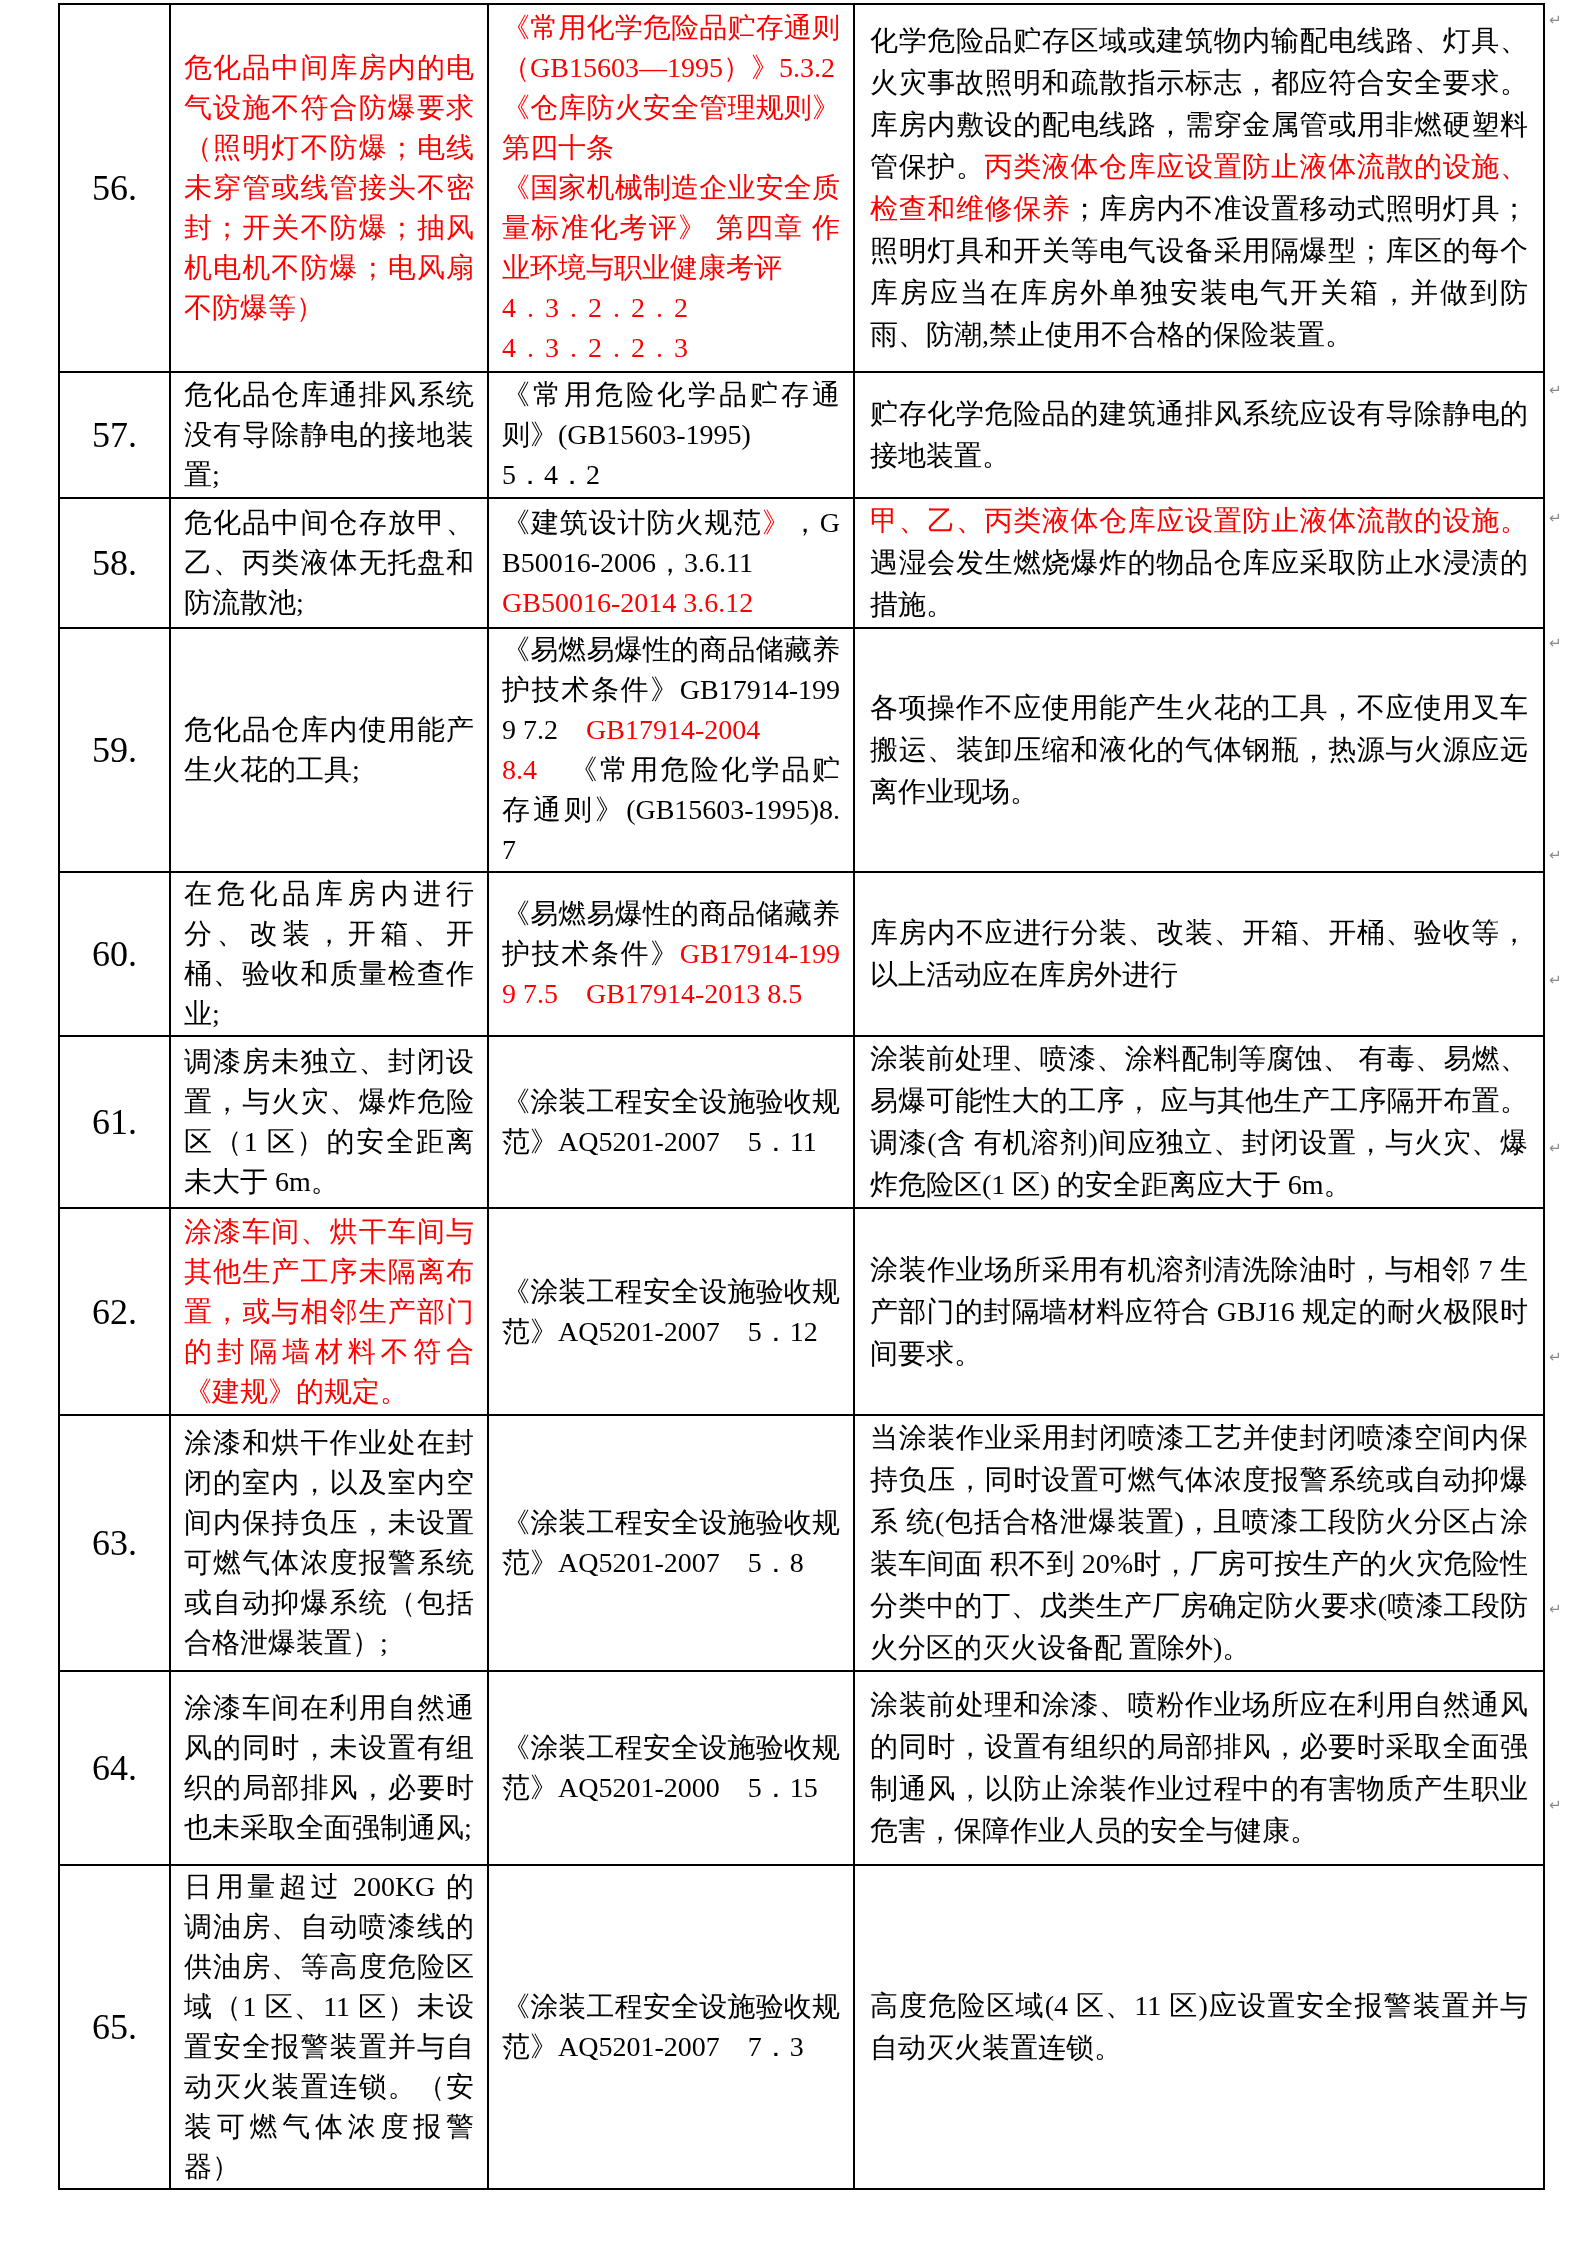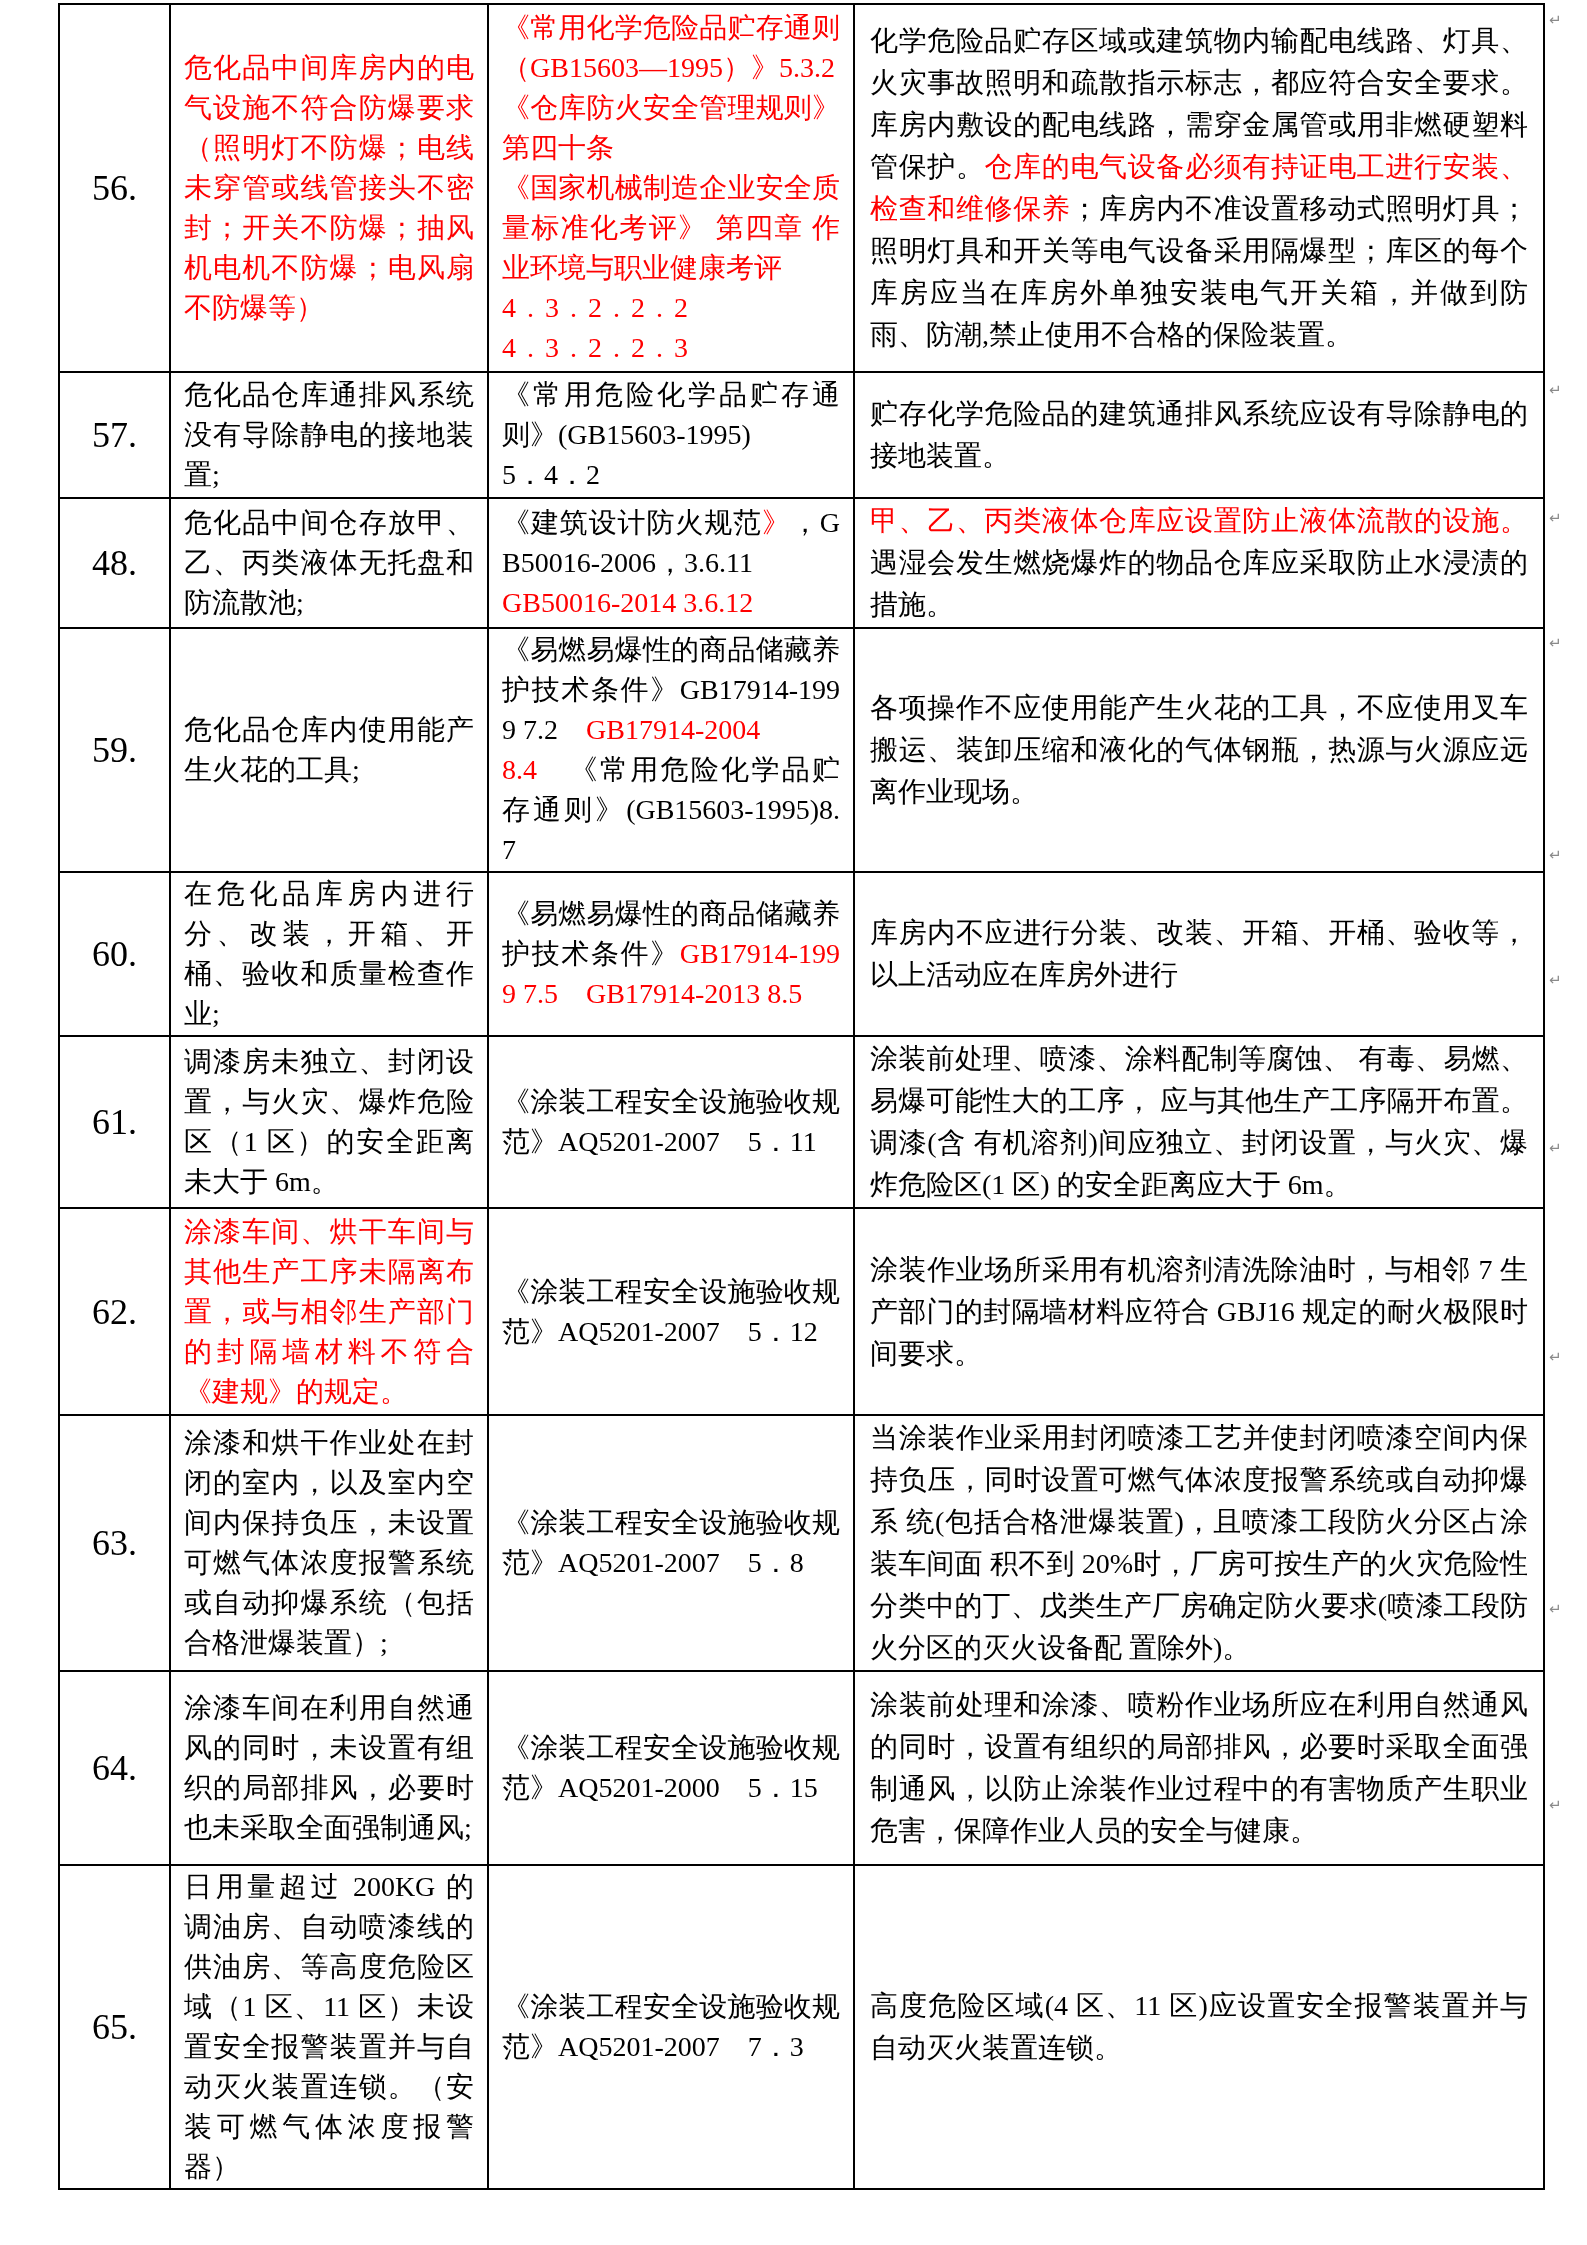--- a/index.html
+++ b/index.html
@@ -42,38 +42,38 @@
           <p><span class="red">危化品中间库房内的电气设施不符合防爆要求（照明灯不防爆；电线未穿管或线管接头不密封；开关不防爆；抽风机电机不防爆；电风扇不防爆等）</span></p>
         </td>
         <td class="cell basis">
           <p><span class="red">《常用化学危险品贮存通则（GB15603—1995）》5.3.2</span></p>
           <p><span class="red">《仓库防火安全管理规则》第四十条</span></p>
           <p><span class="red">《国家机械制造企业安全质量标准化考评》 第四章 作业环境与职业健康考评</span></p>
           <p class="spread"><span class="red">4.3.2.2.2</span></p>
           <p class="spread"><span class="red">4.3.2.2.3</span></p>
         </td>
         <td class="cell req">
-          <p><span>化学危险品贮存区域或建筑物内输配电线路、灯具、火灾事故照明和疏散指示标志，都应符合安全要求。库房内敷设的配电线路，需穿金属管或用非燃硬塑料管保护。</span><span class="red">仓库的电气设备必须有持证电工进行安装、检查和维修保养</span><span>；库房内不准设置移动式照明灯具；照明灯具和开关等电气设备采用隔爆型；库区的每个库房应当在库房外单独安装电气开关箱，并做到防雨、防潮,禁止使用不合格的保险装置。</span></p>
+          <p><span>化学危险品贮存区域或建筑物内输配电线路、灯具、火灾事故照明和疏散指示标志，都应符合安全要求。库房内敷设的配电线路，需穿金属管或用非燃硬塑料管保护。</span><span class="red">丙类液体仓库应设置防止液体流散的设施、检查和维修保养</span><span>；库房内不准设置移动式照明灯具；照明灯具和开关等电气设备采用隔爆型；库区的每个库房应当在库房外单独安装电气开关箱，并做到防雨、防潮,禁止使用不合格的保险装置。</span></p>
         </td>
       </tr>
       <tr style="height: 126px;">
         <td class="num">57.</td>
         <td class="cell problem">
           <p><span>危化品仓库通排风系统没有导除静电的接地装置;</span></p>
         </td>
         <td class="cell basis">
           <p><span>《常用危险化学品贮存通则》(GB15603-1995)</span></p>
           <p><span>5．4．2</span></p>
         </td>
         <td class="cell req">
           <p><span>贮存化学危险品的建筑通排风系统应设有导除静电的接地装置。</span></p>
         </td>
       </tr>
       <tr style="height: 123px;">
-        <td class="num">48.</td>
+        <td class="num">58.</td>
         <td class="cell problem">
           <p><span>危化品中间仓存放甲、乙、丙类液体无托盘和防流散池;</span></p>
         </td>
         <td class="cell basis">
           <p><span>《建筑设计防火规范</span><span class="red">》</span><span>，GB50016-2006，3.6.11</span></p>
           <p><span class="red">GB50016-2014 3.6.12</span></p>
         </td>
         <td class="cell req">
           <p><span class="red">甲、乙、丙类液体仓库应设置防止液体流散的设施。</span><span>遇湿会发生燃烧爆炸的物品仓库应采取防止水浸渍的措施。</span></p>
         </td>

